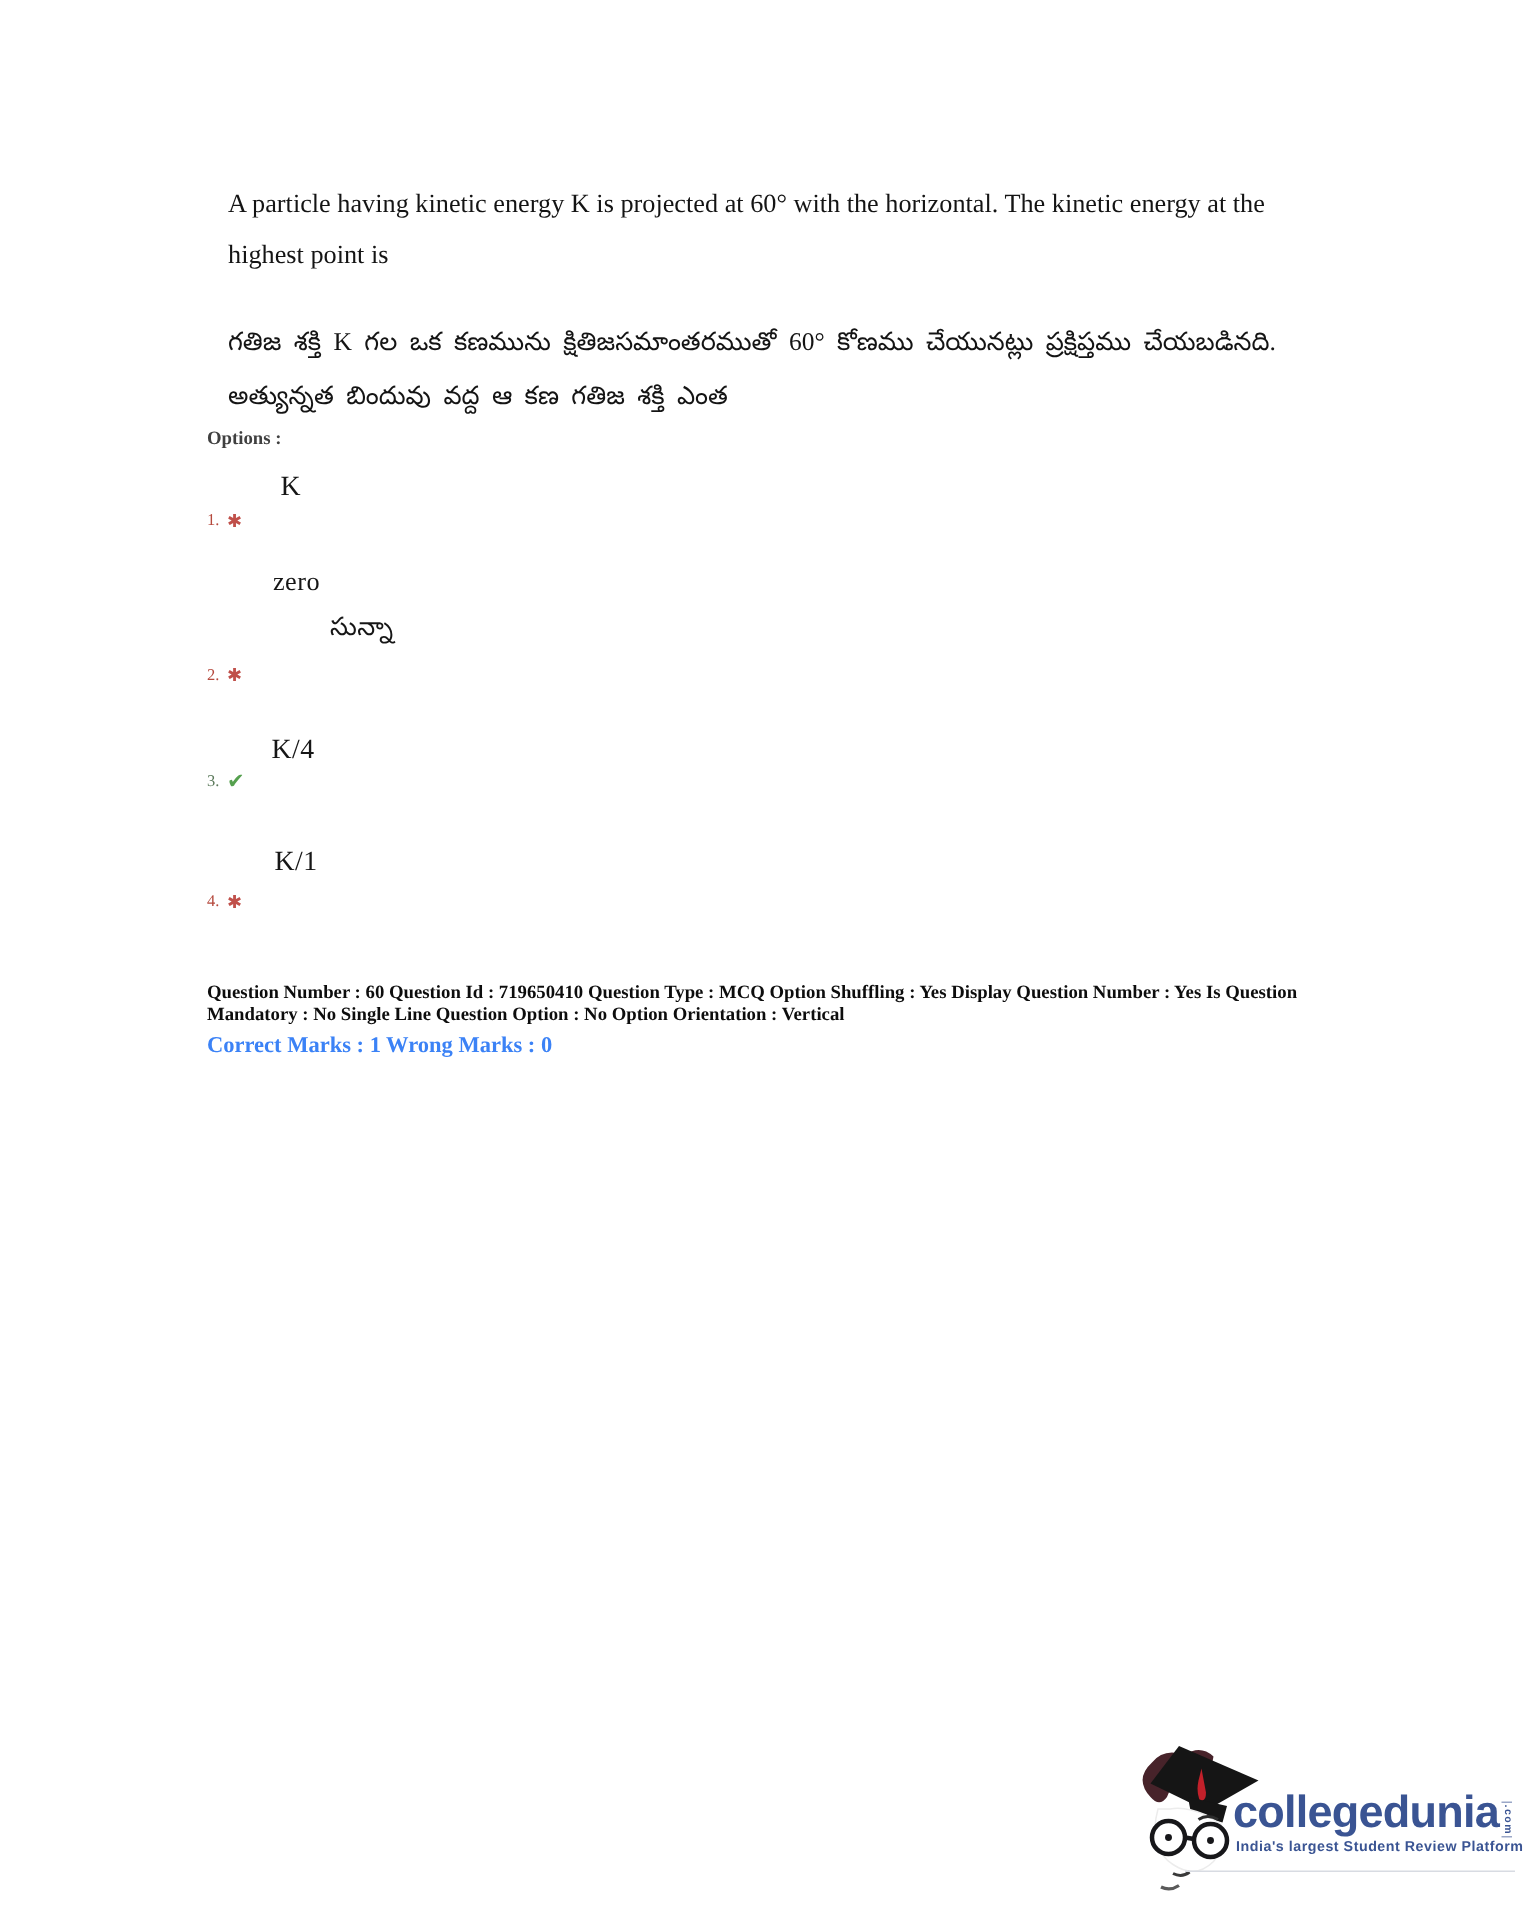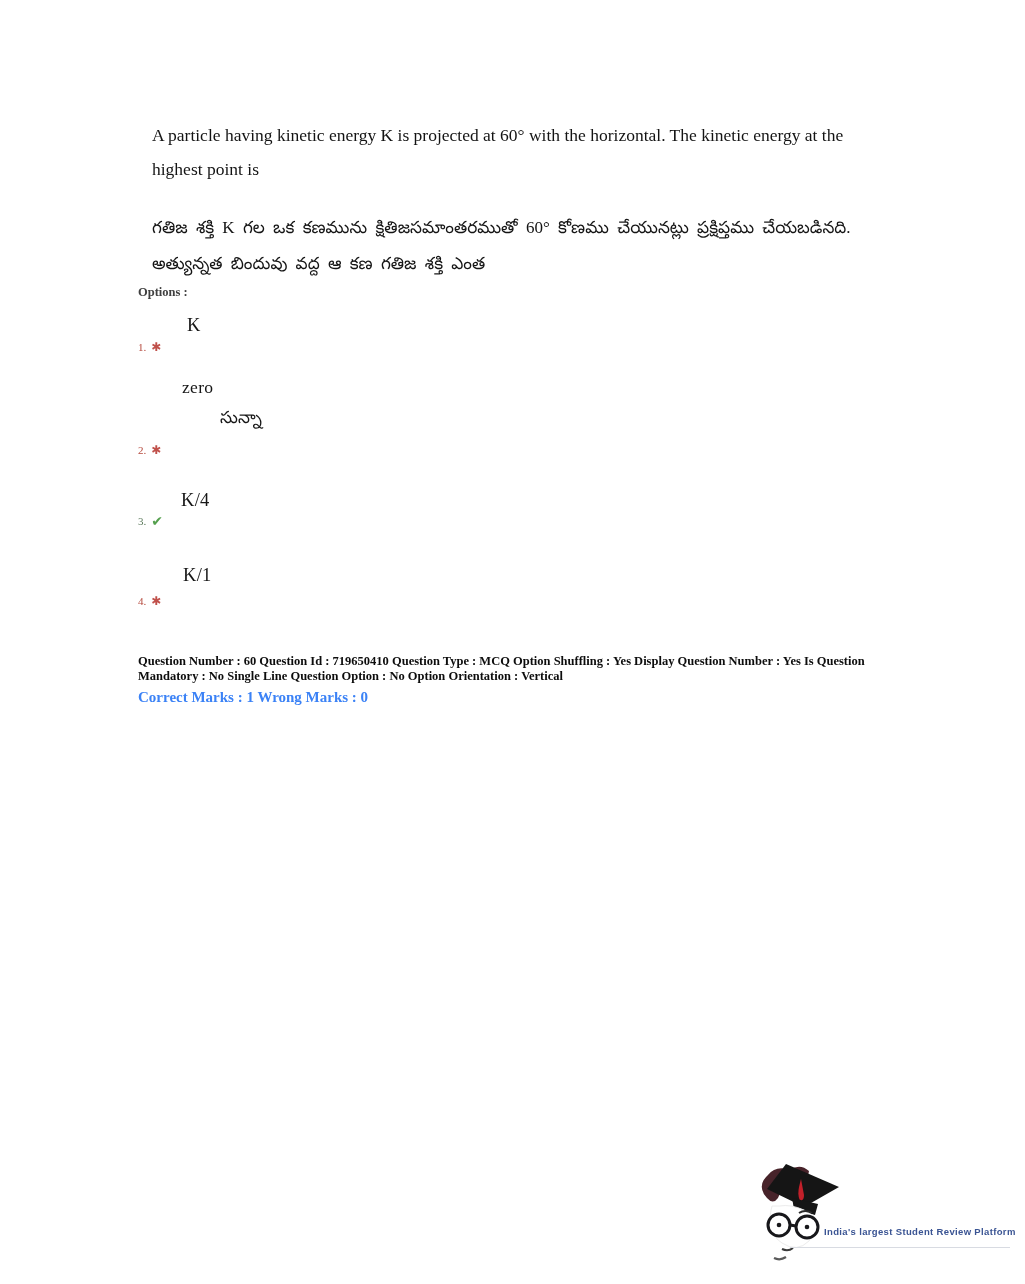--- a/index.html
+++ b/index.html
@@ -136,17 +136,21 @@
       <line x1="38" y1="63" x2="44" y2="64" stroke="#17171a" stroke-width="3"></line>
       <circle cx="27" cy="63" r="2.3" fill="#17171a"></circle>
       <circle cx="55" cy="65" r="2.3" fill="#17171a"></circle>
 
       <path d="M47 51 Q53 47 60 51" fill="none" stroke="#2b2b2b" stroke-width="2"></path>
 
       <path d="M30 87 Q36 90 41 86" fill="none" stroke="#3a3a3a" stroke-width="2"></path>
 
       <path d="M22 96 Q28 99 34 95" fill="none" stroke="#5a5a5a" stroke-width="2.2"></path>
     </svg>
+    <div class="brand-row">
+      <span class="brand">collegedunia</span>
+      <span class="brand-suffix">.com</span>
+    </div>
     <div class="tagline">India's largest Student Review Platform</div>
     <div class="footer-divider"></div>
   </div>
 
 </div>
 
 </body></html>

